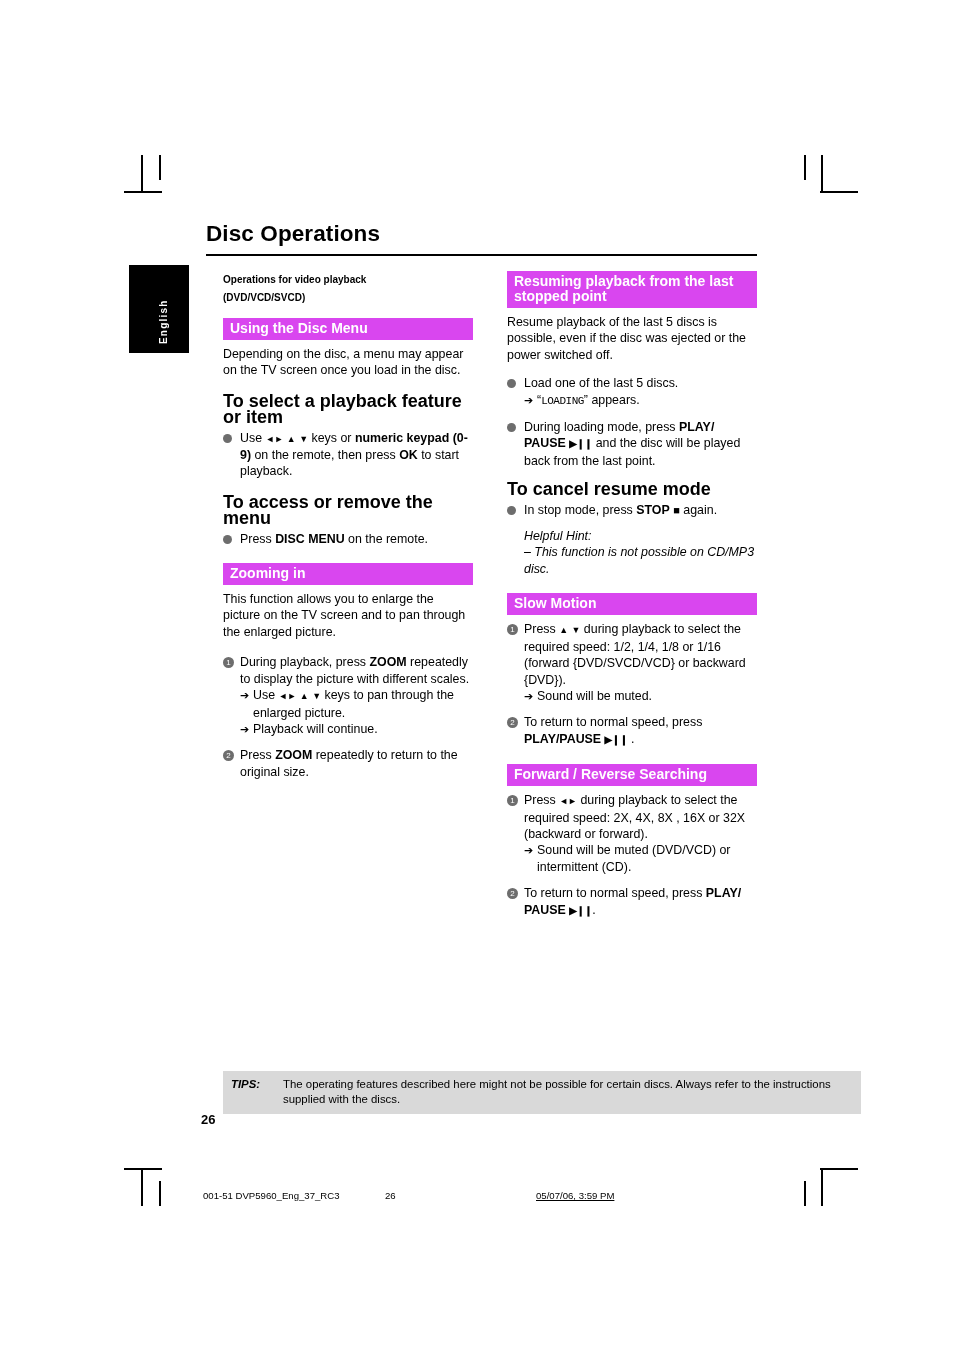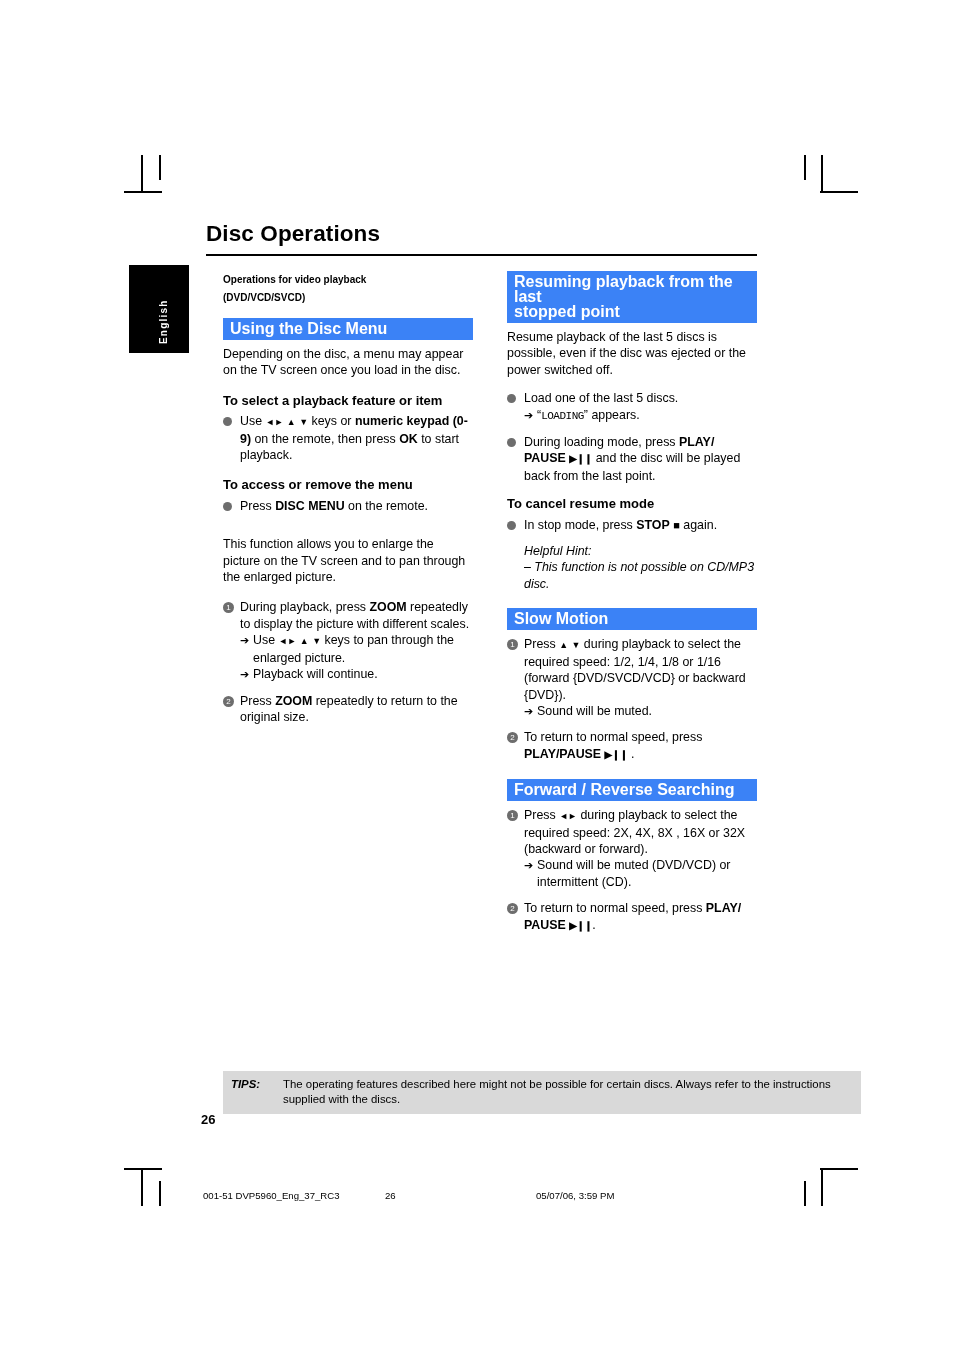--- a/index.html
+++ b/index.html
@@ -75,41 +75,41 @@
   .col-left { left: 219px; top: 271px; }
   .col-right { left: 503px; top: 271px; }
 
   h2.sub {
     font-size: 10px;
     font-weight: bold;
     margin: 0 0 0 0;
     line-height: 17.5px;
   }
   .bar {
-    background: #3b82f6;
+    background: #d946ef;
     color: #ffffff;
     font-weight: bold;
-    font-size: 16px;
+    font-size: 14px;
     padding: 3px 22px 4px 7px;
     line-height: 15px;
     margin: 0;
   }
   .bar.two-line { padding-bottom: 4px; }
   p {
     margin: 0;
   }
   .sp4 { height: 4px; }
   .sp6 { height: 6px; }
   .sp10 { height: 10px; }
   .sp12 { height: 12px; }
   .sp14 { height: 14px; }
   .sp16 { height: 16px; }
   .ital { font-style: italic; }
   h3.inline-head {
-    font-size: 13px;
+    font-size: 18px;
     font-weight: bold;
     margin: 0;
     line-height: 16.4px;
   }
   
   .row {
     position: relative;
     padding-left: 17px;
   }
   .bullet {
@@ -184,21 +184,21 @@
   }
   .footer {
     position: absolute;
     top: 1190px;
     font-size: 9.6px;
     color: #000;
     font-family: "Liberation Sans", sans-serif;
   }
   .footer-file { left: 199px; }
   .footer-page { left: 381px; }
-  .footer-date { left: 532px; }
+  .footer-date { left: 532px; text-decoration: underline; }
   .tri { font-size: 9px; letter-spacing: 0px; }
   .playicon { font-size: 10px; letter-spacing: -0.5px; }
 </style>
 </head>
 <body>
 
 <div class="page">
 
   <div class="crop" style="left:137px; top:155px; width:1.5px; height:38px;"></div>
   <div class="crop" style="left:120px; top:191px; width:38px; height:1.5px;"></div>
@@ -243,20 +243,21 @@
 
     <div class="sp14"></div>
     <h3 class="inline-head">To access or remove the menu</h3>
     <div class="sp4"></div>
     <div class="row">
       <span class="bullet"></span>
       <p>Press <b>DISC MENU</b> on the remote.</p>
     </div>
 
     <div class="sp16"></div>
+    <div class="bar">Zooming in</div>
     <div class="sp6"></div>
     <p>This function allows you to enlarge the picture on the TV screen and to pan through the enlarged picture.</p>
 
     <div class="sp14"></div>
     <div class="row">
       <span class="num">1</span>
       <p>During playback, press <b>ZOOM</b> repeatedly to display the picture with different scales.</p>
       <div class="arrow-row">
         <span class="arrow">➔</span>
         <p>Use <span class="tri">◄►</span> <span class="tri">▲</span> <span class="tri">▼</span> keys to pan through the enlarged picture.</p>

